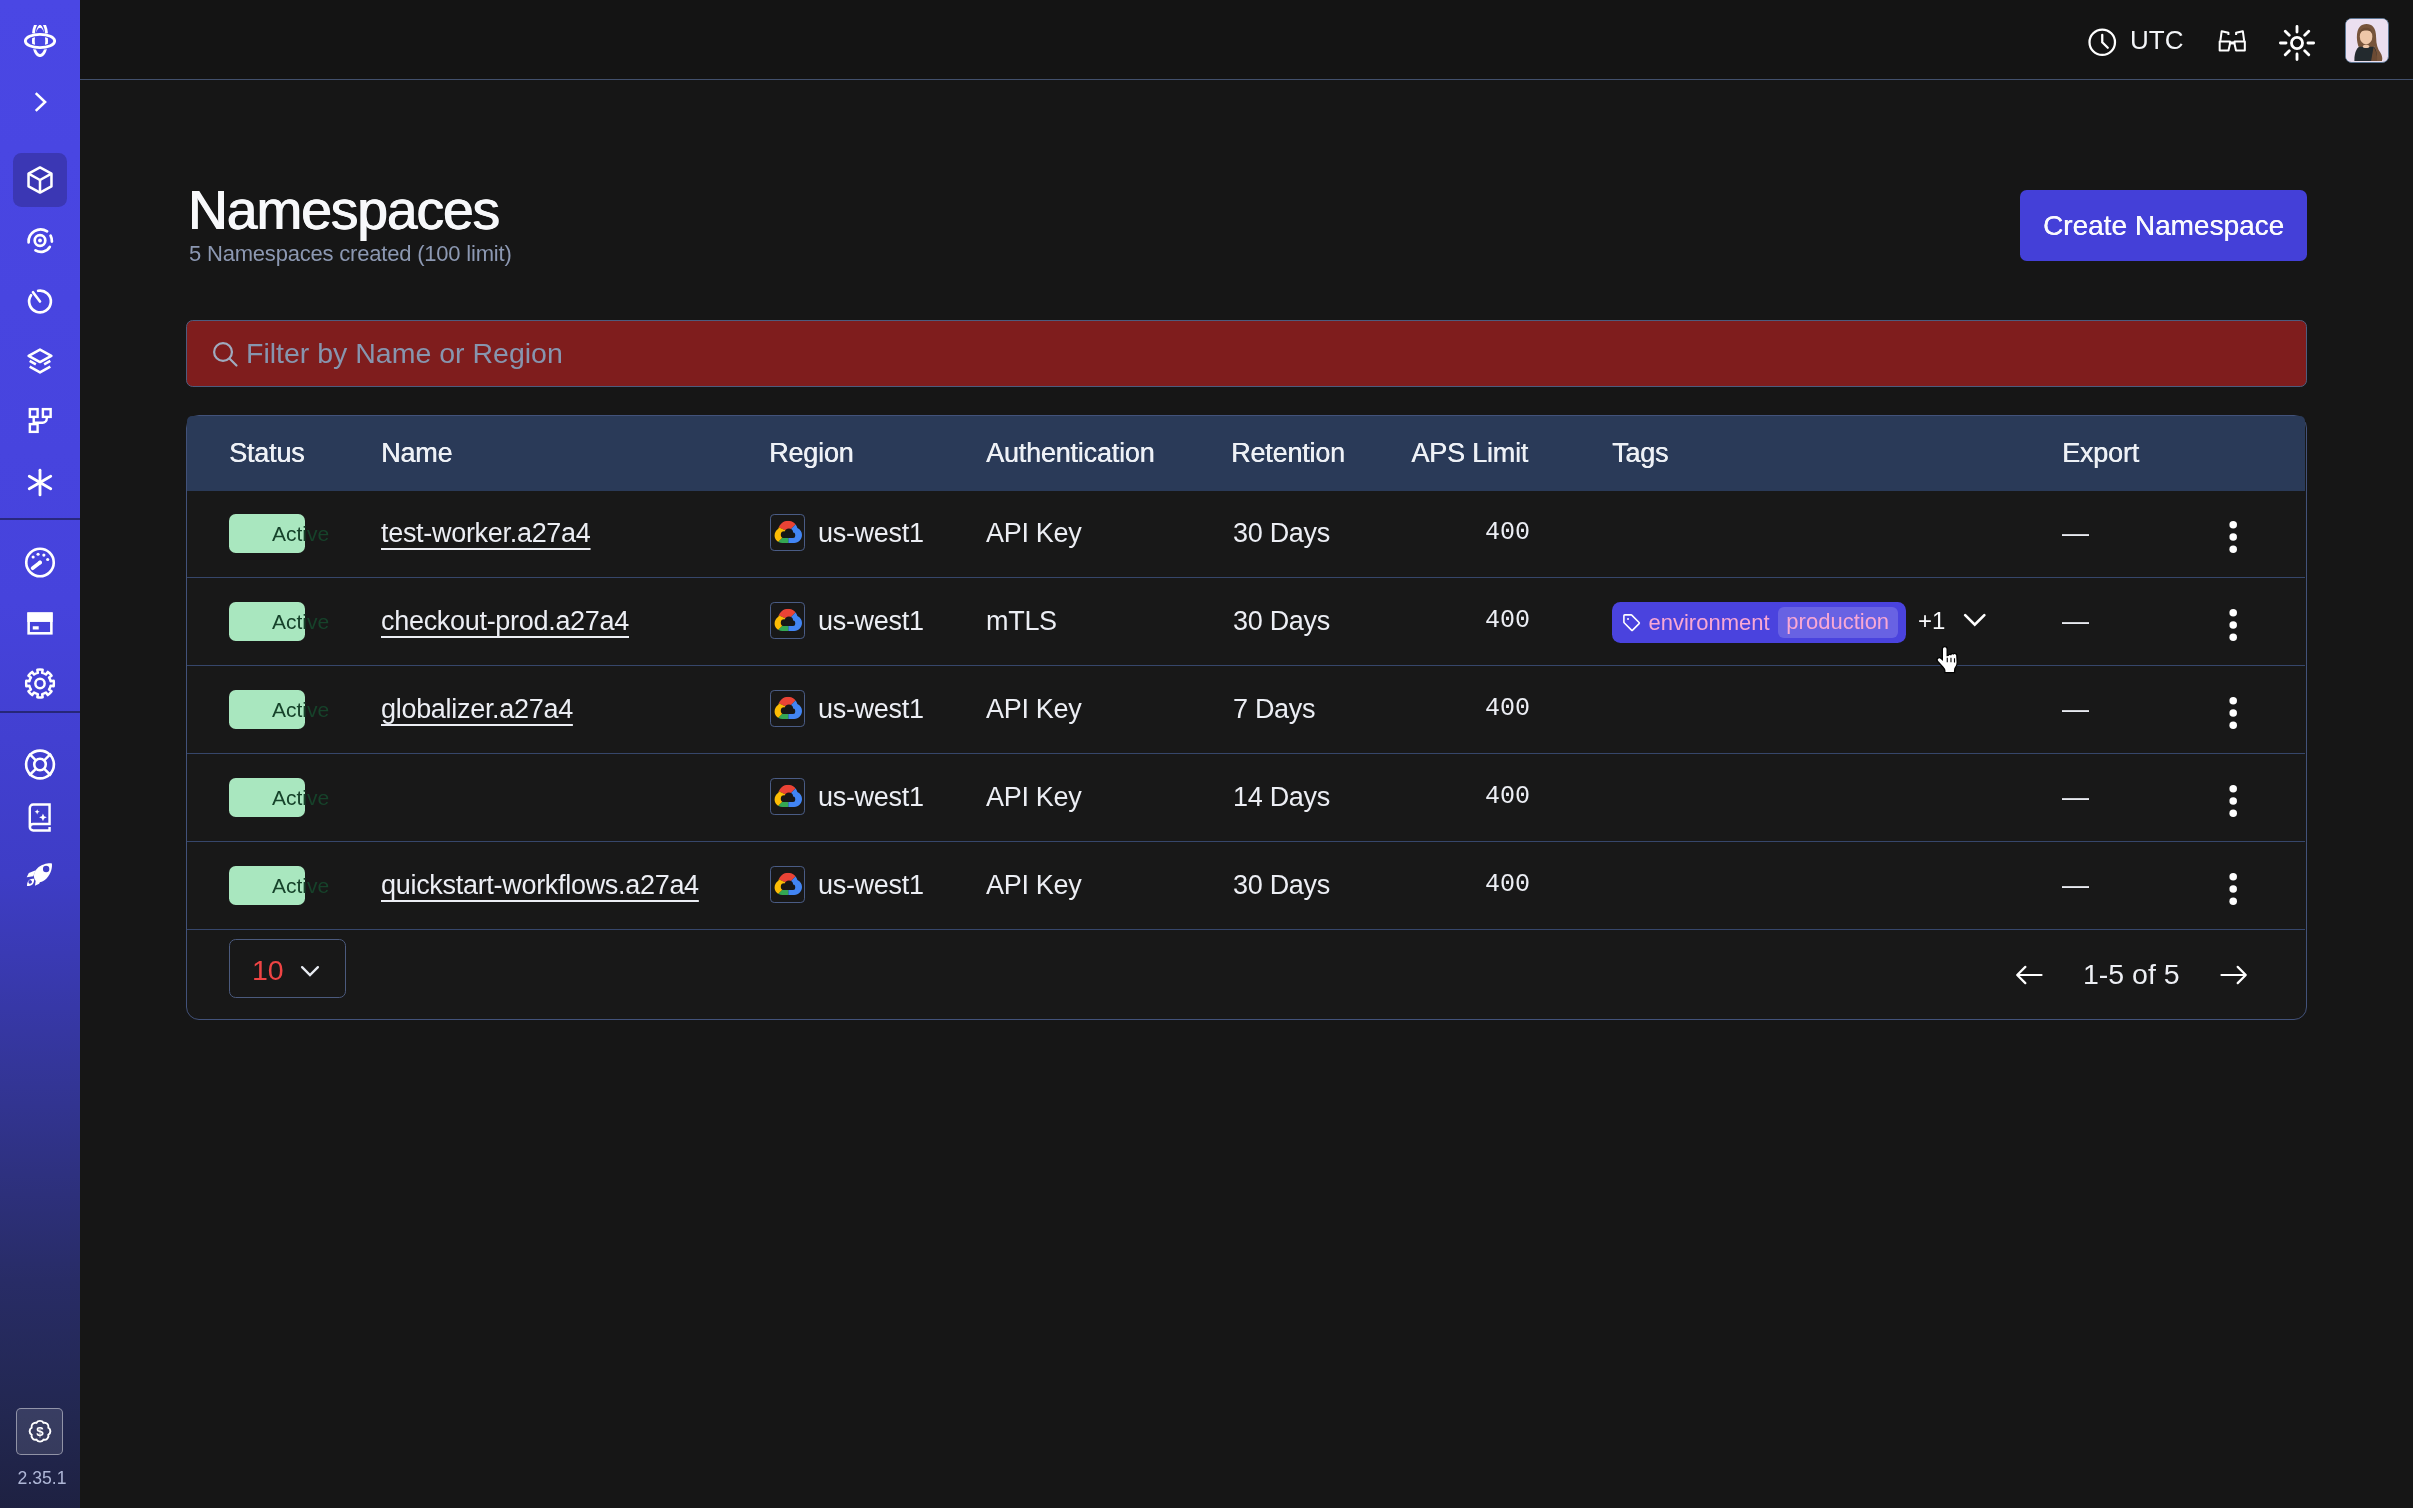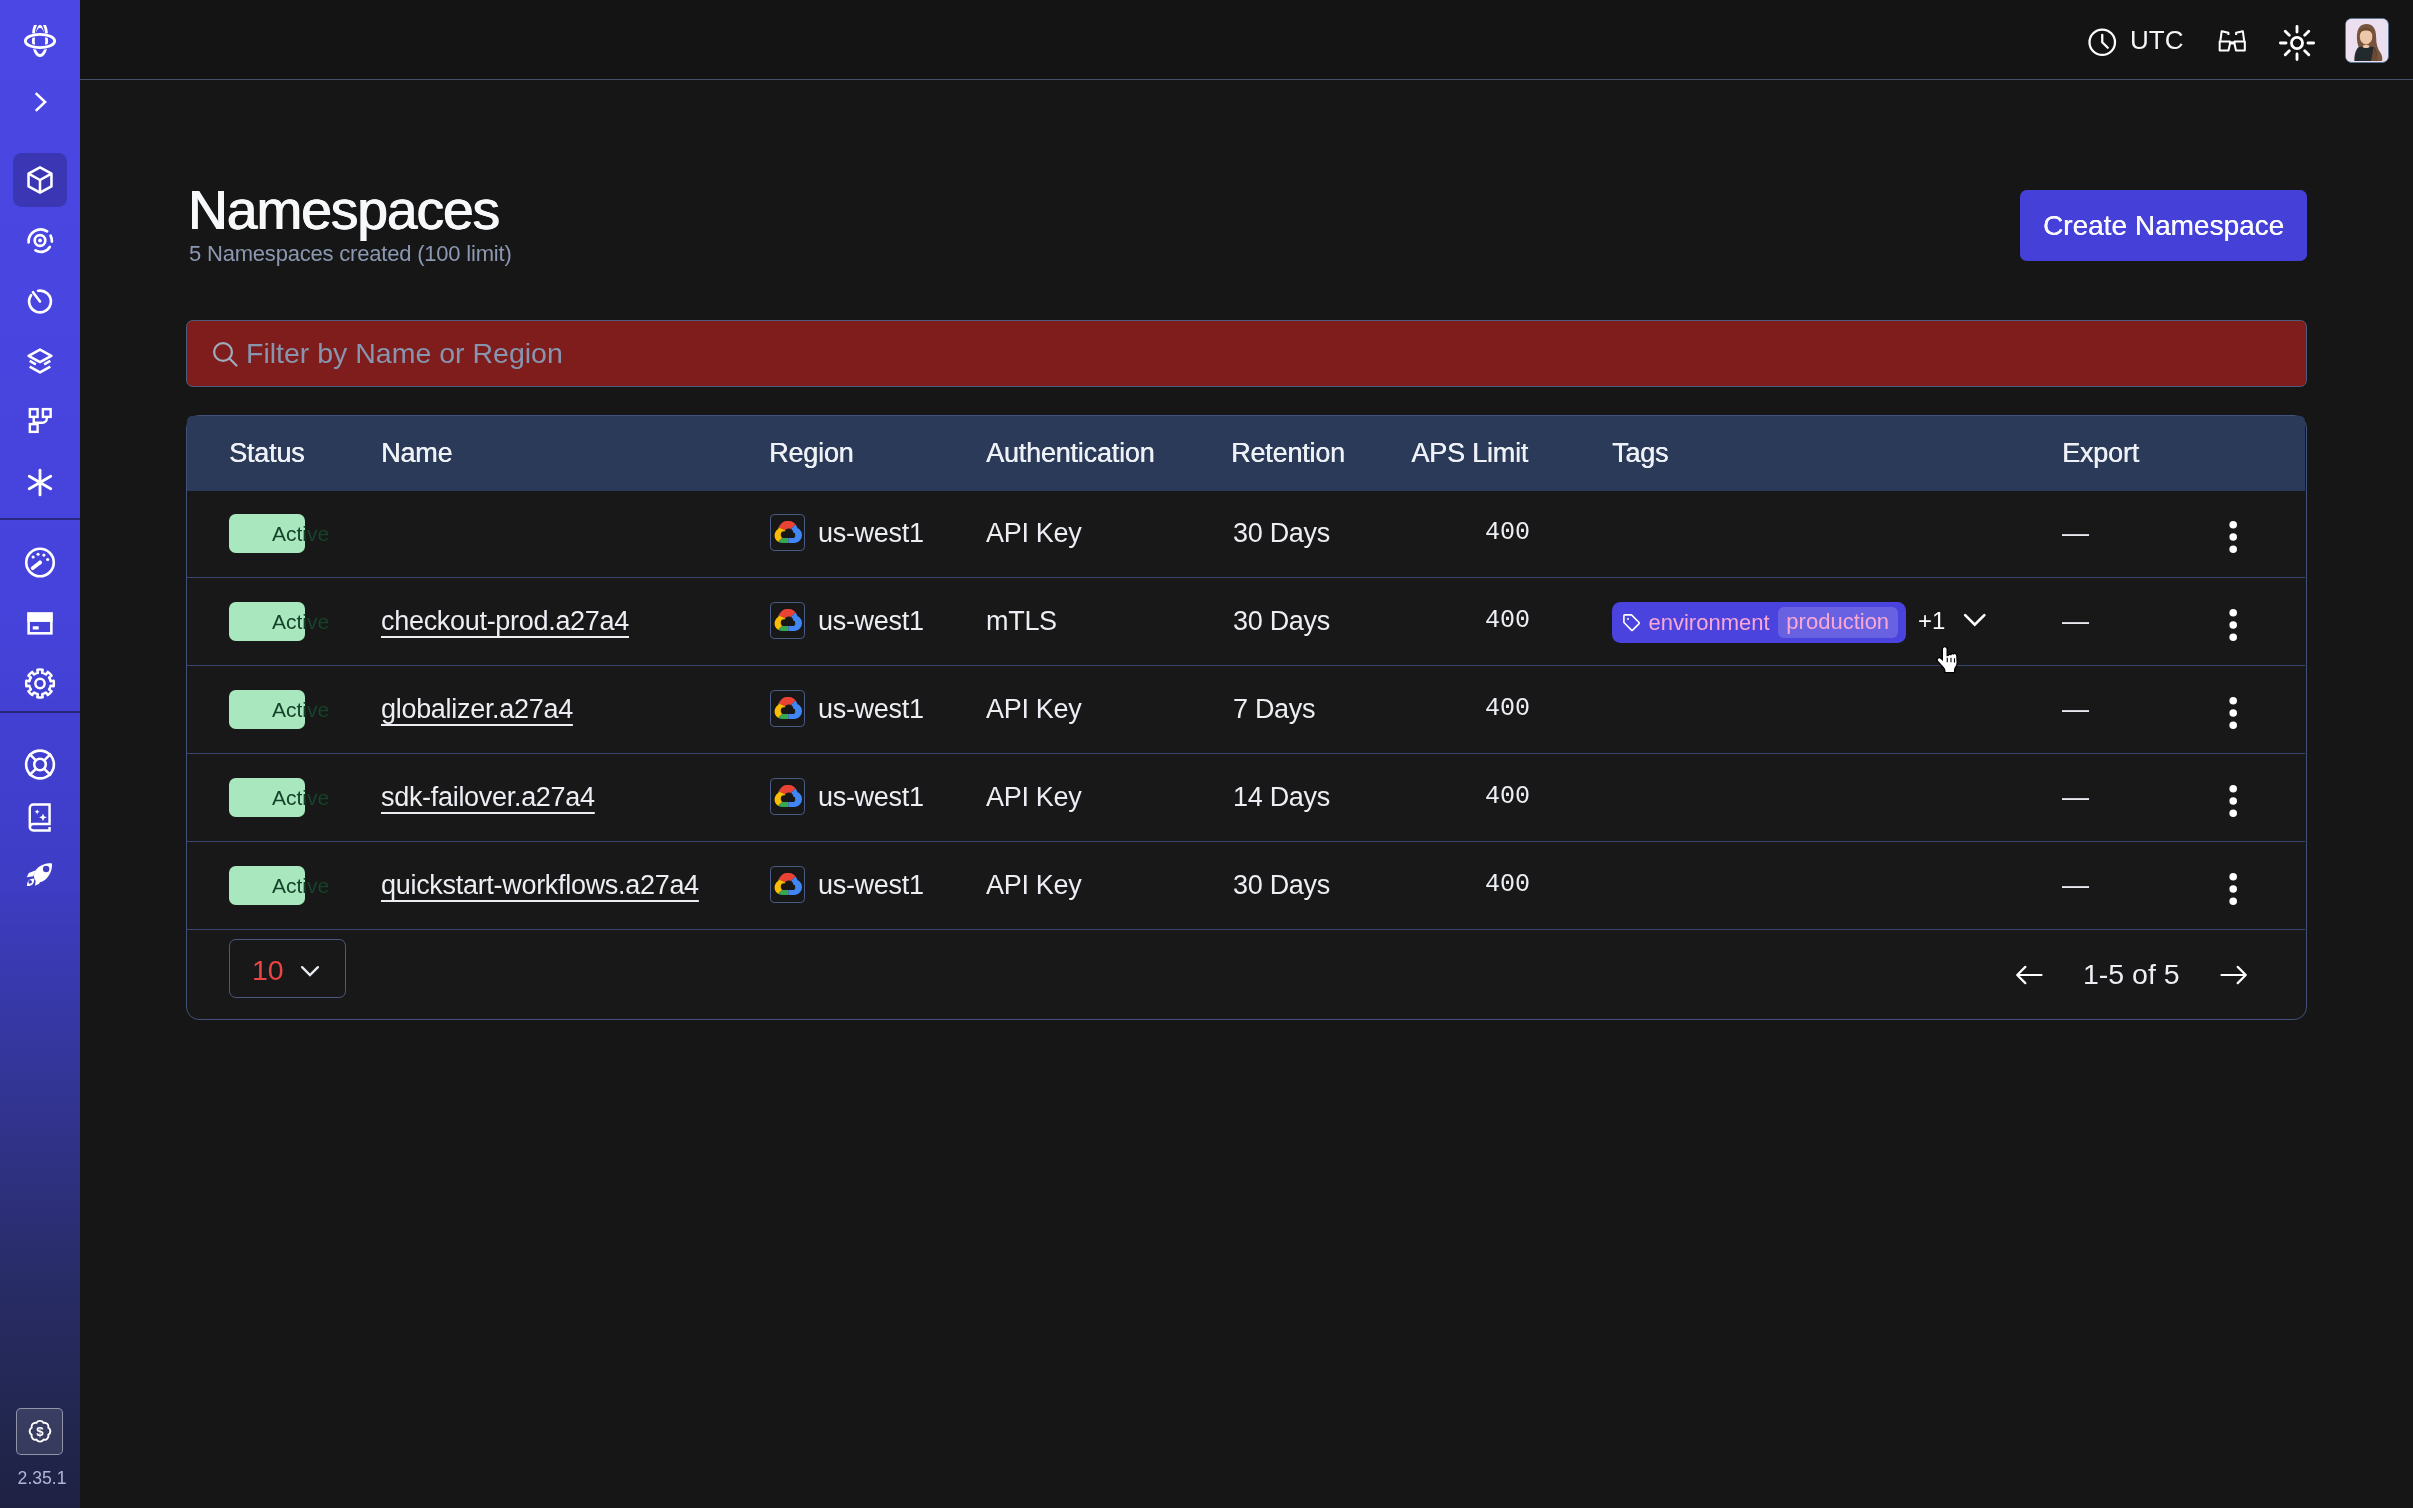--- a/index.html
+++ b/index.html
@@ -236,20 +236,21 @@
     <span class="th" style="left:582px;">Region</span>
     <span class="th" style="left:799px;">Authentication</span>
     <span class="th" style="left:1044px;">Retention</span>
     <span class="th" style="right:777px;">APS Limit</span>
     <span class="th" style="left:1425px;">Tags</span>
     <span class="th" style="left:1875px;">Export</span>
   </div>
 
   <div class="row" style="top:74px;">
     <span class="badge">Active</span>
+    <span class="cell nm" style="left:194px;">test-worker.a27a4</span>
     <span class="gcbox">
         <svg width="28.5" height="23.5" viewBox="0 0 34 28">
           <use href="#gclogo"></use>
         </svg>
       </span>
     <span class="cell" style="left:631px;">us-west1</span>
     <span class="cell" style="left:799px;">API Key</span>
     <span class="cell" style="left:1046px;">30 Days</span>
     <span class="num mono">400</span>
     <span class="dash">—</span>
@@ -307,21 +308,20 @@
     <span class="dash">—</span>
     <svg class="kebab" width="8.4" height="32" viewBox="0 0 10 38" fill="#fff">
         <circle cx="5" cy="4.5" r="4.5"></circle>
         <circle cx="5" cy="19" r="4.5"></circle>
         <circle cx="5" cy="33.5" r="4.5"></circle>
       </svg>
   </div>
 
   <div class="row" style="top:338px;">
     <span class="badge">Active</span>
-    <span class="cell nm" style="left:194px;">sdk-failover.a27a4</span>
     <span class="gcbox">
         <svg width="28.5" height="23.5" viewBox="0 0 34 28">
           <use href="#gclogo"></use>
         </svg>
       </span>
     <span class="cell" style="left:631px;">us-west1</span>
     <span class="cell" style="left:799px;">API Key</span>
     <span class="cell" style="left:1046px;">14 Days</span>
     <span class="num mono">400</span>
     <span class="dash">—</span>

